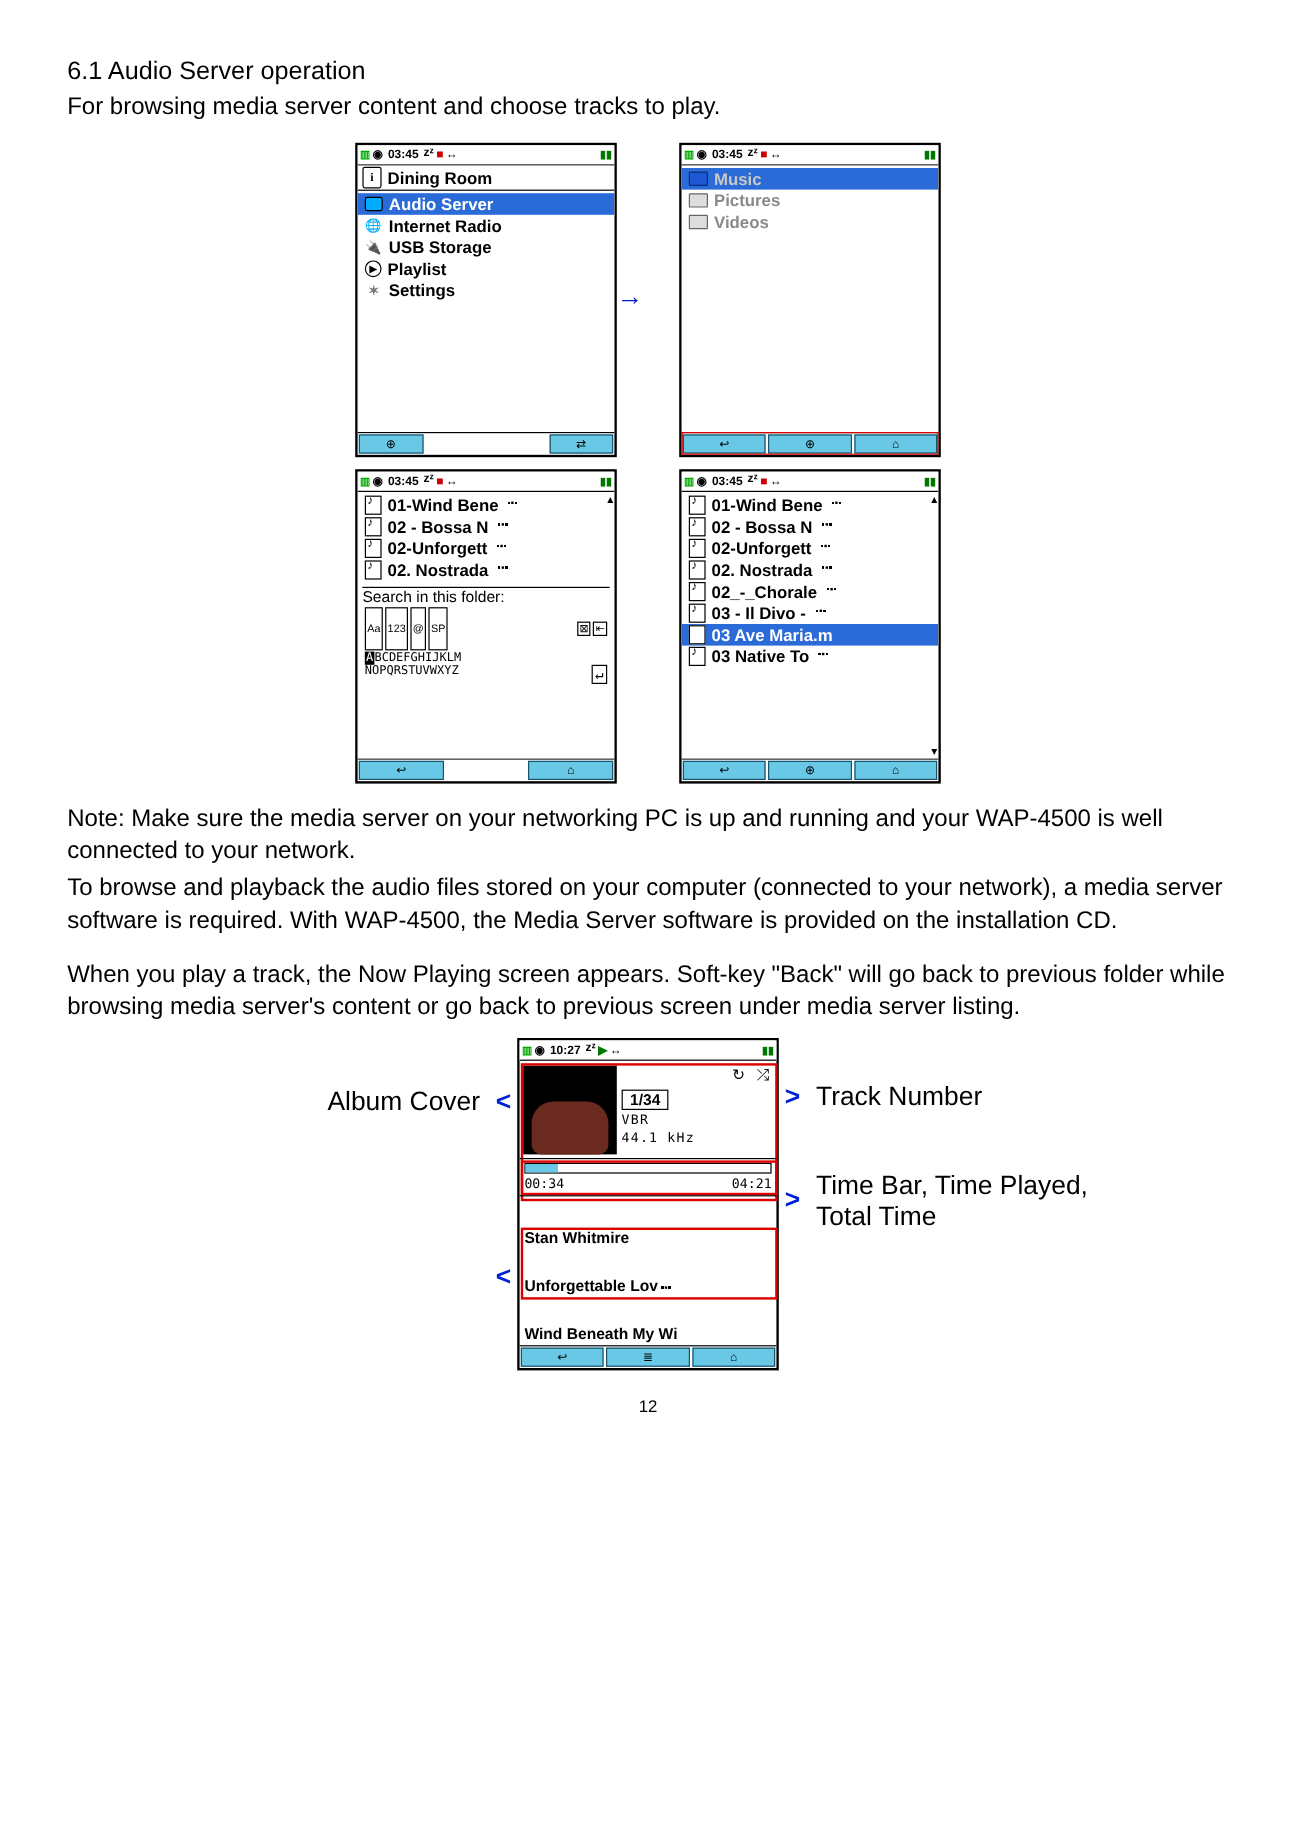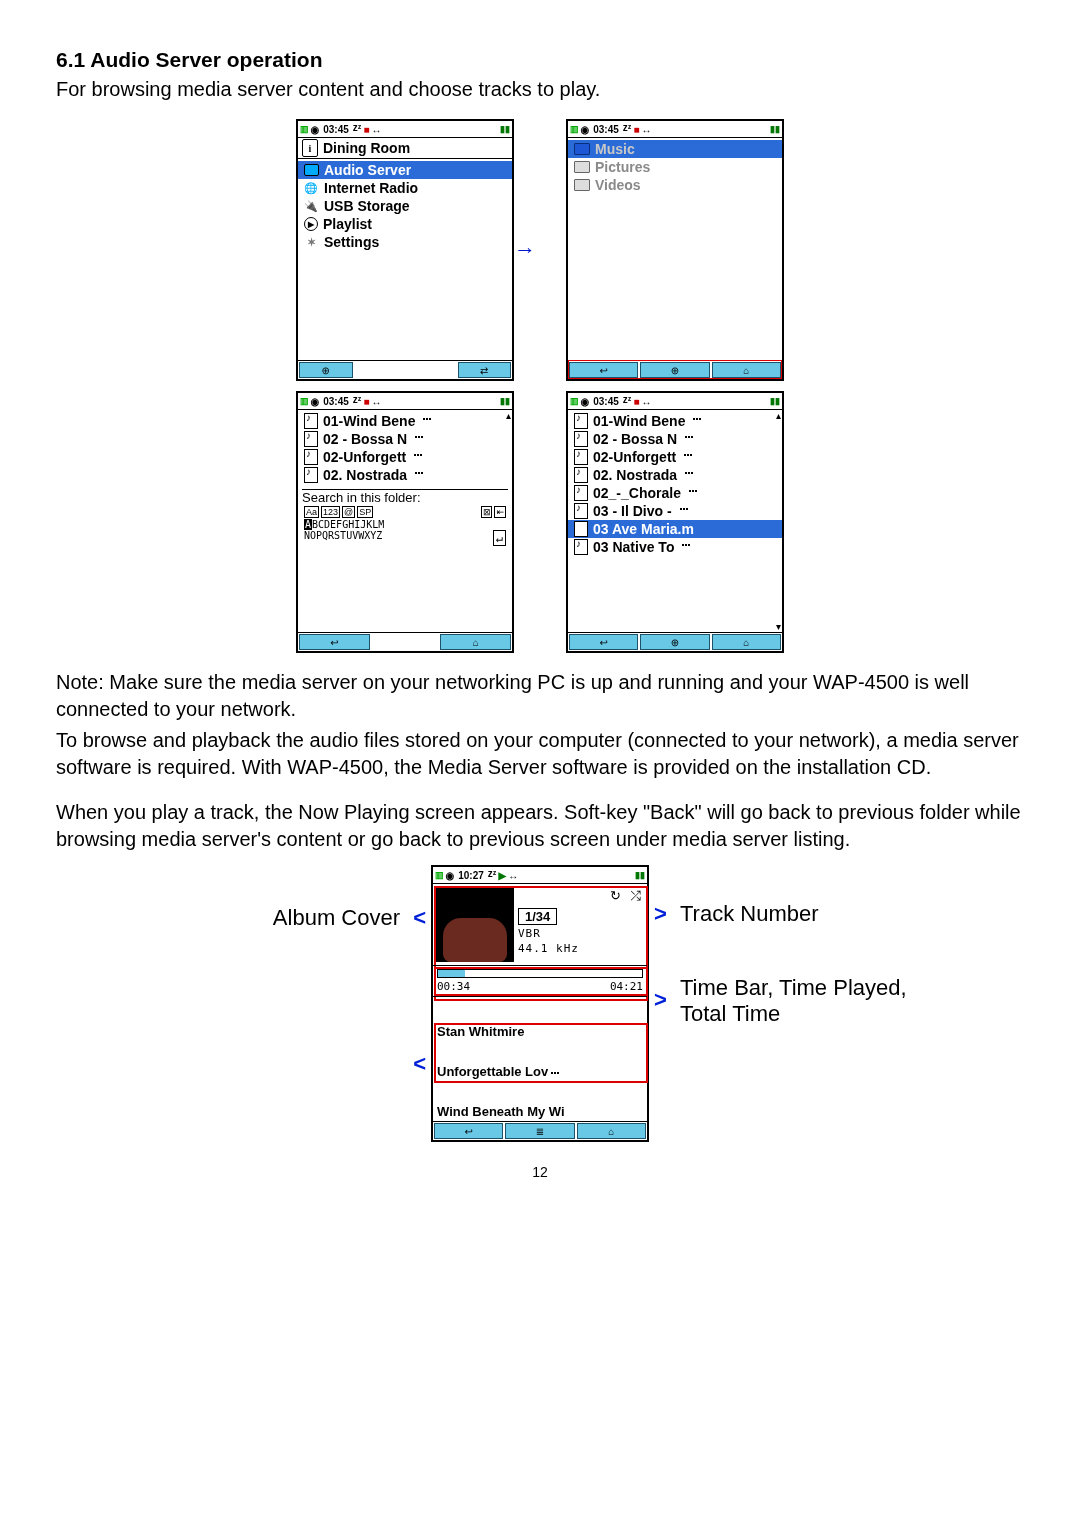--- a/index.html
+++ b/index.html
@@ -7,21 +7,21 @@
     font-size: 20px;
     color: #000;
     margin: 0;
     padding: 48px 56px;
     width: 1080px;
     box-sizing: border-box;
     background: #fff;
   }
   h3 {
     font-size: 21px;
-    font-weight: bold;
+    font-weight: normal;
     margin: 0 0 4px 0;
   }
   p { margin: 0 0 4px 0; line-height: 1.35; }
   .para-gap { margin-top: 18px; }
   .figure-row {
     display: flex;
     justify-content: center;
     gap: 52px;
     margin: 16px 0;
     position: relative;
@@ -133,21 +133,21 @@
   .kb-row {
     font-family: monospace;
     font-size:10px;
     letter-spacing:0;
     white-space:nowrap;
     padding:0 2px;
   }
   .kb-controls {
     display:flex; align-items:center; gap:2px; padding:1px 2px; font-size:9px;
   }
-  .kb-controls span { border:1px solid #000; padding:0 1px; }
+  .kb-controls span { border:1px solid #000; padding:12px 1px; }
   .arrow {
     position:absolute;
     color:#0018c8;
     font-size:22px;
   }
   .arrow-right-1 { left:calc(50% - 26px); top:115px; }
 
   
   .np-area {
     display:flex;

